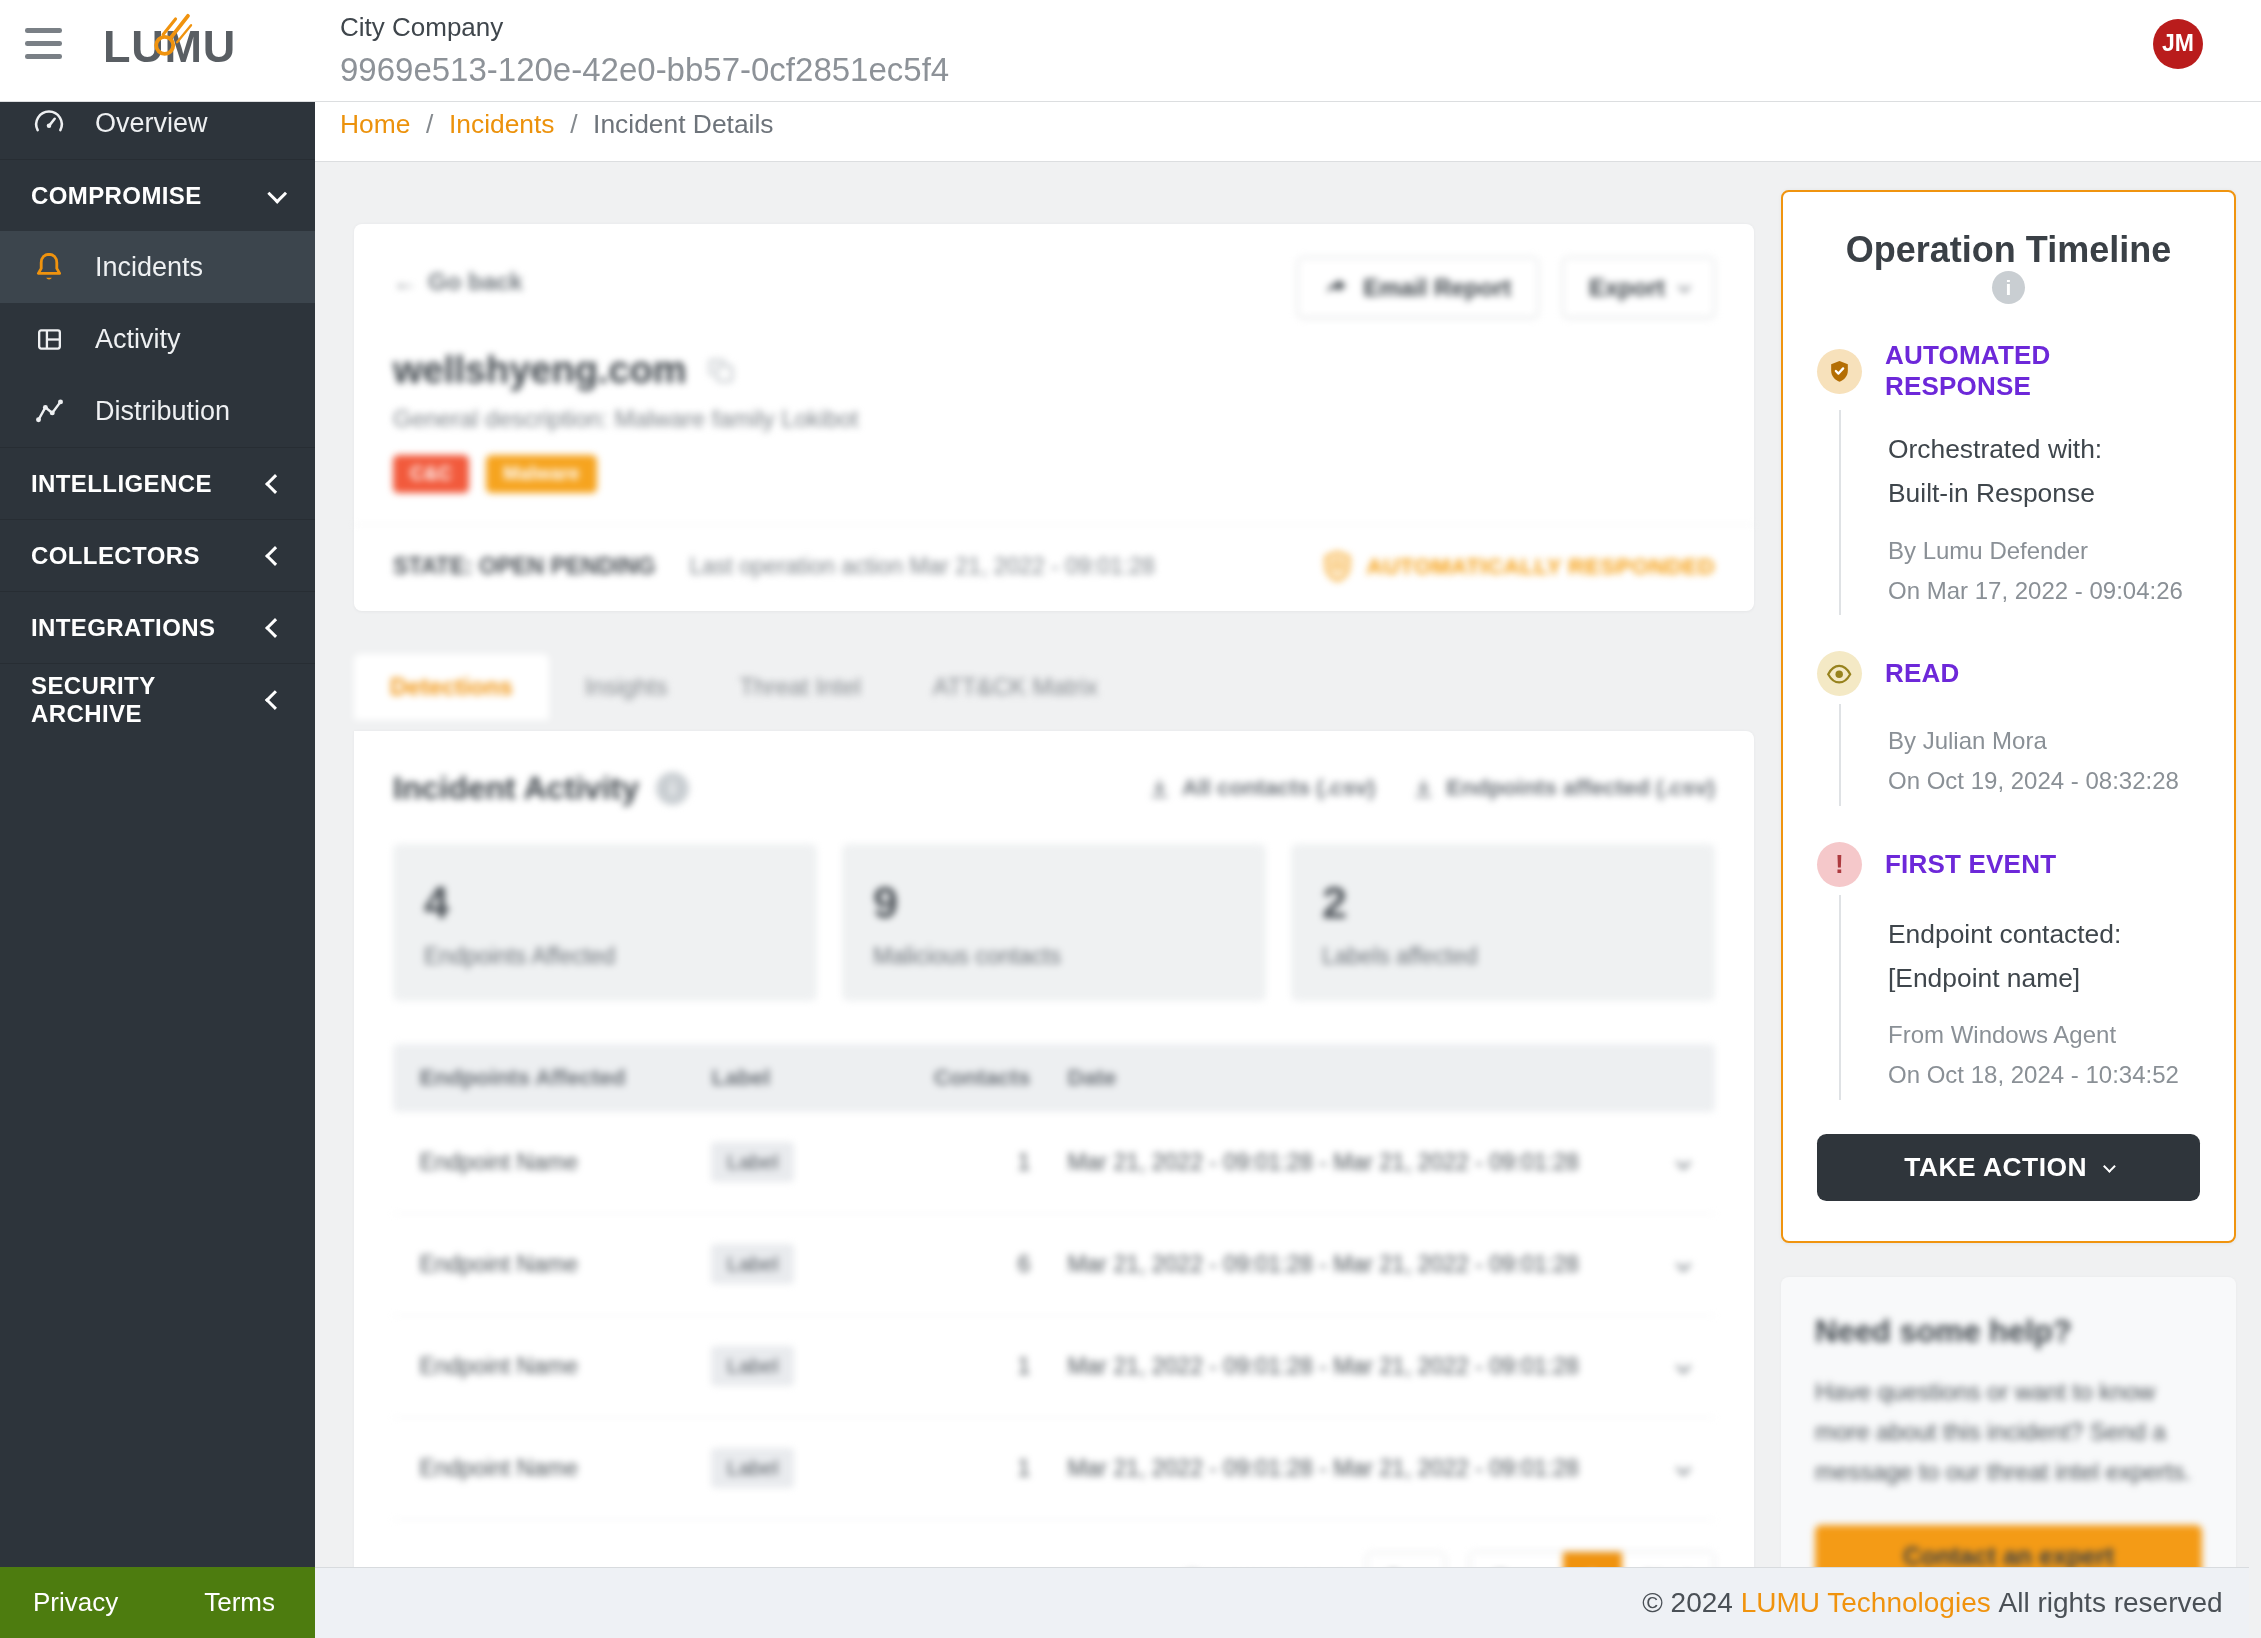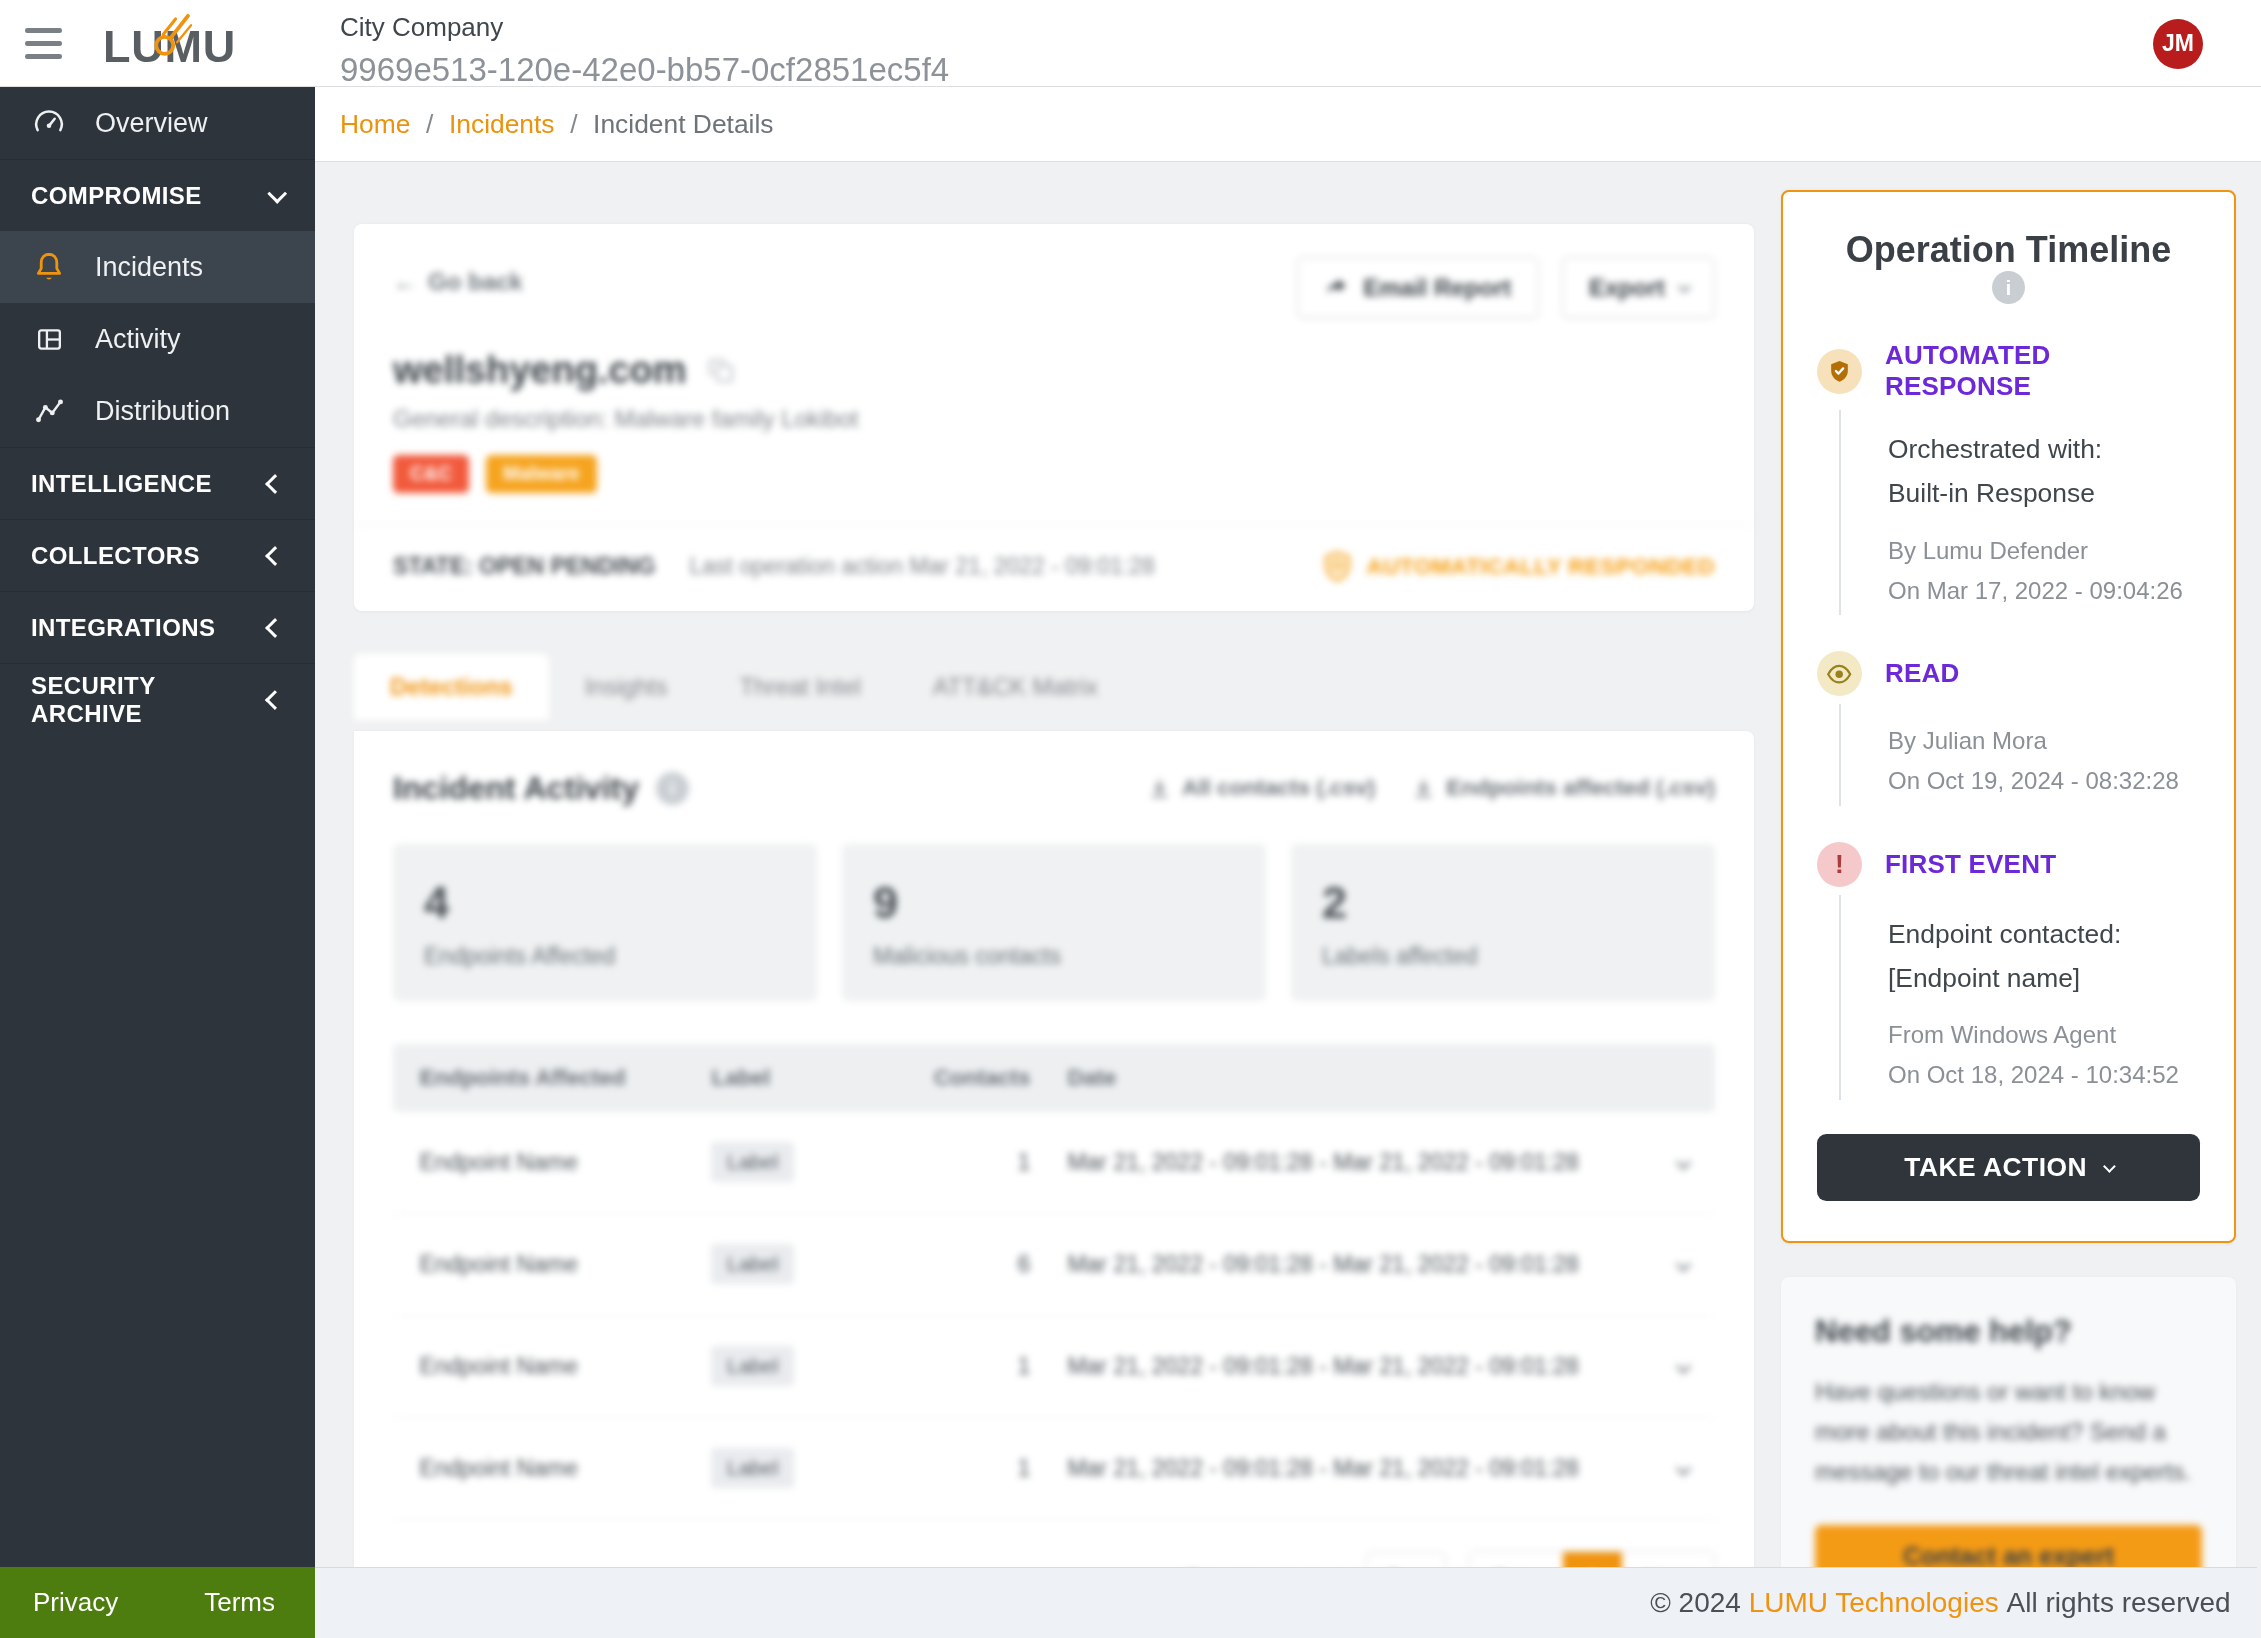--- a/index.html
+++ b/index.html
@@ -1,21 +1,21 @@
 <!DOCTYPE html>
 <html style="font-size:12.4px"><head>
 <meta charset="utf-8">
 <style>
   * { margin:0; padding:0; box-sizing:border-box; }
   html,body { width:2261px; height:1638px; }
   body { font-family:"Liberation Sans", sans-serif; color:#3f464c; background:#f0f1f2; }
   #app { position:relative; width:2261px; height:1638px; overflow:hidden; background:#f0f1f2; }
 
   
-  .header { position:absolute; top:0; left:0; width:100%; height:87px; background:#fff;
+  .header { position:absolute; top:0; left:0; width:100%; height:102px; background:#fff;
             border-bottom:1.6px solid #dcdee0; z-index:10; }
   .hamburger { position:absolute; left:25px; top:28px; width:37px; height:31px; display:flex;
                flex-direction:column; justify-content:space-between; cursor:pointer; }
   .hamburger span { display:block; height:5.4px; background:#7a8086; border-radius:2.3px; }
   .logo { position:absolute; left:103px; top:20px; width:156px; height:54px; }
   .logo-text { font-size:45px; font-weight:800; color:#595e63; letter-spacing:0.8px; line-height:54px; }
   .logo svg { position:absolute; left:40px; top:-9.3px; }
   .company { position:absolute; left:340px; top:12.4px; }
   .company-name { font-size:26px; color:#3f464c; }
   .company-id { font-size:33px; color:#8d9298; margin-top:7.8px; }
@@ -150,21 +150,21 @@
 
   .help-card { margin-top:34px; background:#f8f9fa; border-radius:7.8px; padding:37px 34px;
                box-shadow:0 0.8px 3.1px rgba(40,45,50,0.04); }
   .help-title { font-size:31px; font-weight:bold; color:#3f464c; }
   .help-body { margin-top:22px; font-size:24px; color:#4a5157; line-height:40px; }
   .help-btn { margin-top:33px; width:100%; height:62px; background:#f49b16; border:none;
               border-radius:6.2px; font-size:25px; font-weight:bold; color:#3a4046;
               font-family:inherit; cursor:pointer; }
 
   
-  .footerbar { position:absolute; bottom:0; left:315px; right:4px; height:71px; background:#eef1f5;
+  .footerbar { position:absolute; bottom:0; left:315px; right:12px; height:71px; background:#eef1f5;
                border-top:1.6px solid #d8dbde; display:flex; align-items:center;
                justify-content:flex-end; padding-right:26.4px; font-size:28px; color:#4a5056; }
   .footerbar .brand { color:#f0930e; margin:0 7.8px; cursor:pointer; }
 </style>
 </head>
 <body>
 
 <div id="app">
 
   <div class="header">

